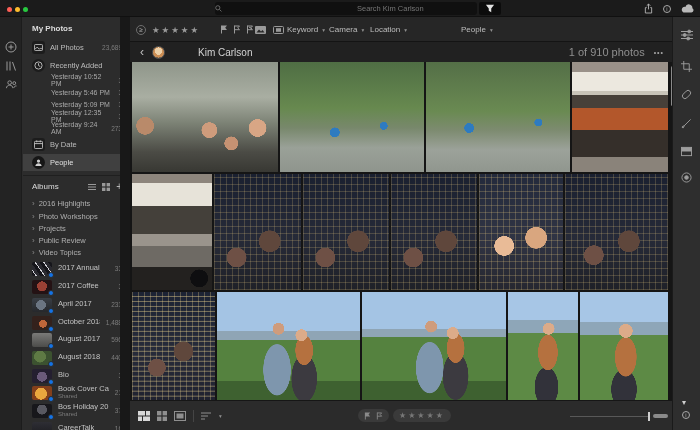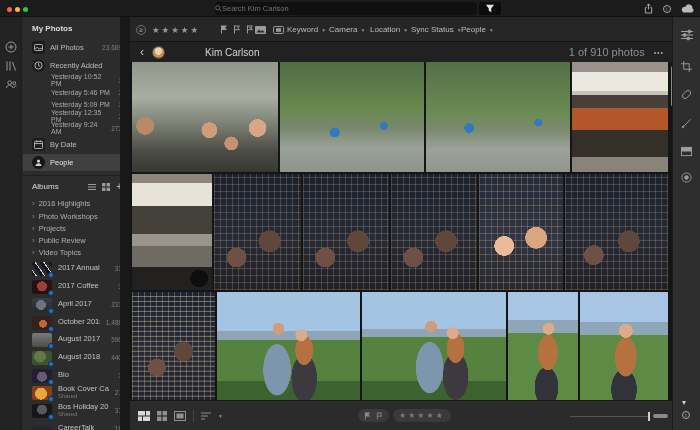--- a/index.html
+++ b/index.html
@@ -7,21 +7,21 @@
   .stage{position:relative;width:700px;height:430px;overflow:hidden;
     background:#181818;font-family:"Liberation Sans",sans-serif;
     -webkit-font-smoothing:antialiased;color:#b9b9b9;}
   svg{display:block;}
 
   
   .titlebar{position:absolute;left:0;top:0;width:700px;height:17px;background:#1b1b1b;border-bottom:1px solid #101010;}
   .tl{position:absolute;top:7px;width:5px;height:5px;border-radius:50%;}
   .tl.r{left:7px;background:#ff5f57;} .tl.y{left:15px;background:#febc2e;} .tl.g{left:23px;background:#28c840;}
   .searchwrap{position:absolute;left:215px;top:2px;width:262px;height:13px;background:#101010;border-radius:3px;
-    display:flex;align-items:center;justify-content:flex-start;}
+    display:flex;align-items:center;justify-content:space-between;}
   .searchwrap input{background:transparent;border:0;outline:0;color:#8a8a8a;font-size:7.5px;width:120px;
     font-family:"Liberation Sans",sans-serif;text-align:left;padding:0;}
   .funnelbtn{position:absolute;left:479px;top:2px;width:22px;height:13px;background:#0c0c0c;border-radius:2px;
     display:flex;align-items:center;justify-content:center;}
   .tbicons{position:absolute;right:6px;top:0;height:17px;display:flex;align-items:center;gap:10px;}
   .infocircle{width:8px;height:8px;border:1px solid #a8a8a8;border-radius:50%;color:#a8a8a8;
     font-size:6px;line-height:7px;text-align:center;font-style:normal;}
 
   
   .sidebar{position:absolute;left:0;top:17px;width:120px;height:413px;background:#2c2c2c;overflow:hidden;}
@@ -68,21 +68,21 @@
   .flagset{display:flex;gap:5px;color:#9a9a9a;}
   .mediaset{display:flex;gap:7px;align-items:center;color:#9a9a9a;}
   .ddl{gap:4px;color:#bdbdbd;justify-content:flex-end;}
   .ddl .tri{font-size:5.5px;color:#8f8f8f;}
 
   
   .cheader{position:absolute;left:130px;top:42px;width:542px;height:20px;background:#212121;display:flex;align-items:center;}
   .back{margin-left:10px;color:#c0c0c0;font-size:12px;line-height:1;}
   .avatar{margin-left:8px;width:13px;height:13px;border-radius:50%;
     background:radial-gradient(circle at 50% 38%,#ecd0a8 0 42%,#cd8f55 43% 72%,#7d6347 73%);border:1px solid #555;}
-  .pname{margin-left:7px;font-size:10px;color:#d4d4d4;padding-left:33px;}
+  .pname{font-size:10px;color:#d4d4d4;padding-left:33px;}
   .hright{margin-left:auto;display:flex;align-items:center;gap:9px;margin-right:8px;}
   .pcount{font-size:11px;color:#8f8f8f;}
   .more{font-size:7px;color:#a5a5a5;letter-spacing:1px;}
 
   
   .grid{position:absolute;left:130px;top:62px;width:542px;height:338px;background:#151515;}
   .prow{position:absolute;left:2px;display:flex;gap:2px;}
   .r1{top:0;height:110px;} .r2{top:112px;height:116px;} .r3{top:230px;height:108px;}
   .ph{height:100%;background-repeat:no-repeat;flex:0 0 auto;}
   .p1{width:146px;background:
@@ -489,24 +489,20 @@
       <span class="tri">▾</span>
     </div>
     <div class="fitem ddl" style="left:199px">
       <span>Camera</span>
       <span class="tri">▾</span>
     </div>
     <div class="fitem ddl" style="left:240px">
       <span>Location</span>
       <span class="tri">▾</span>
     </div>
-    <div class="fitem ddl" style="left:281px">
-      <span>Sync Status</span>
-      <span class="tri">▾</span>
-    </div>
     <div class="fitem ddl" style="left:331px">
       <span>People</span>
       <span class="tri">▾</span>
     </div>
   </div>
 
   <div class="cheader">
     <span class="back">‹</span>
     <span class="avatar"></span>
     <span class="pname">Kim Carlson</span>

